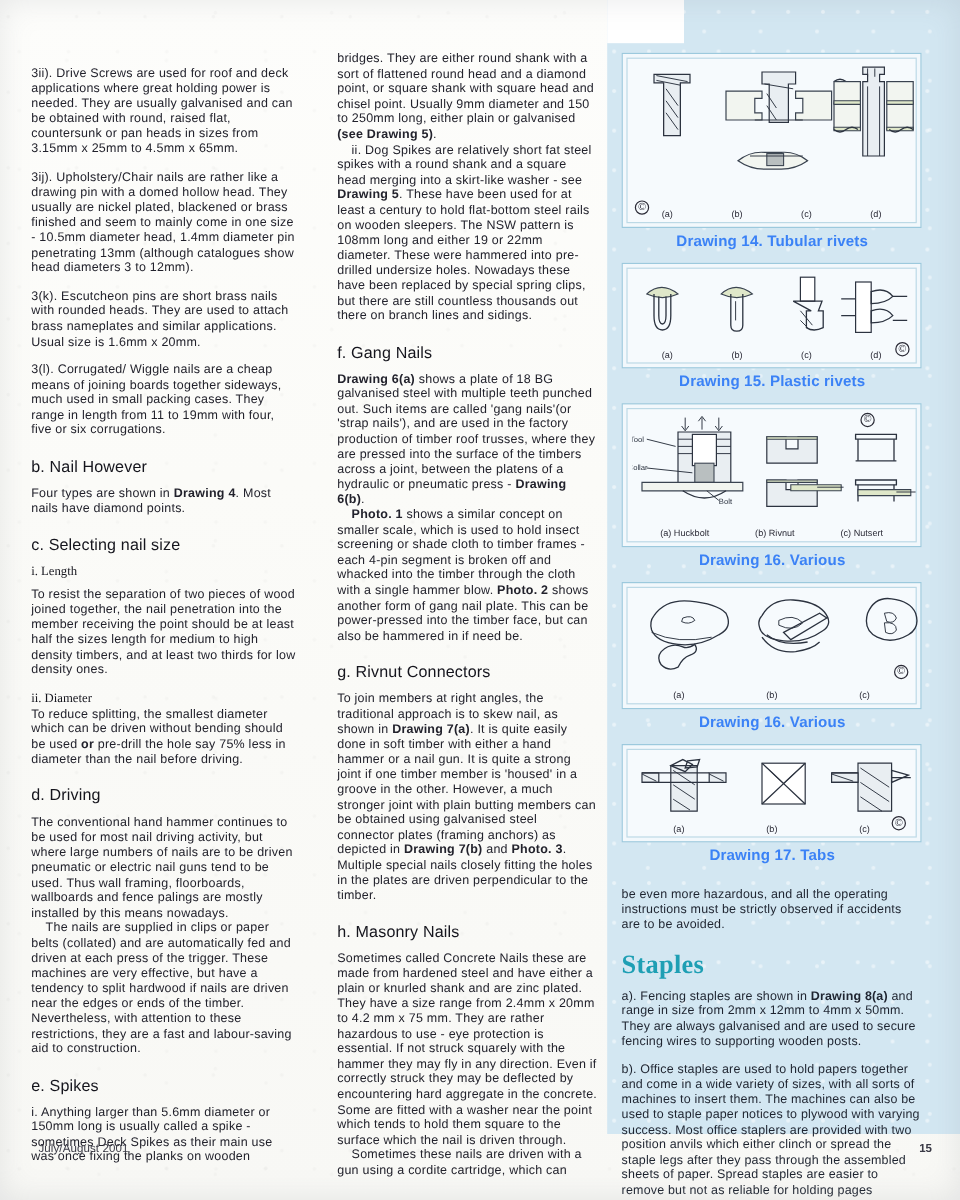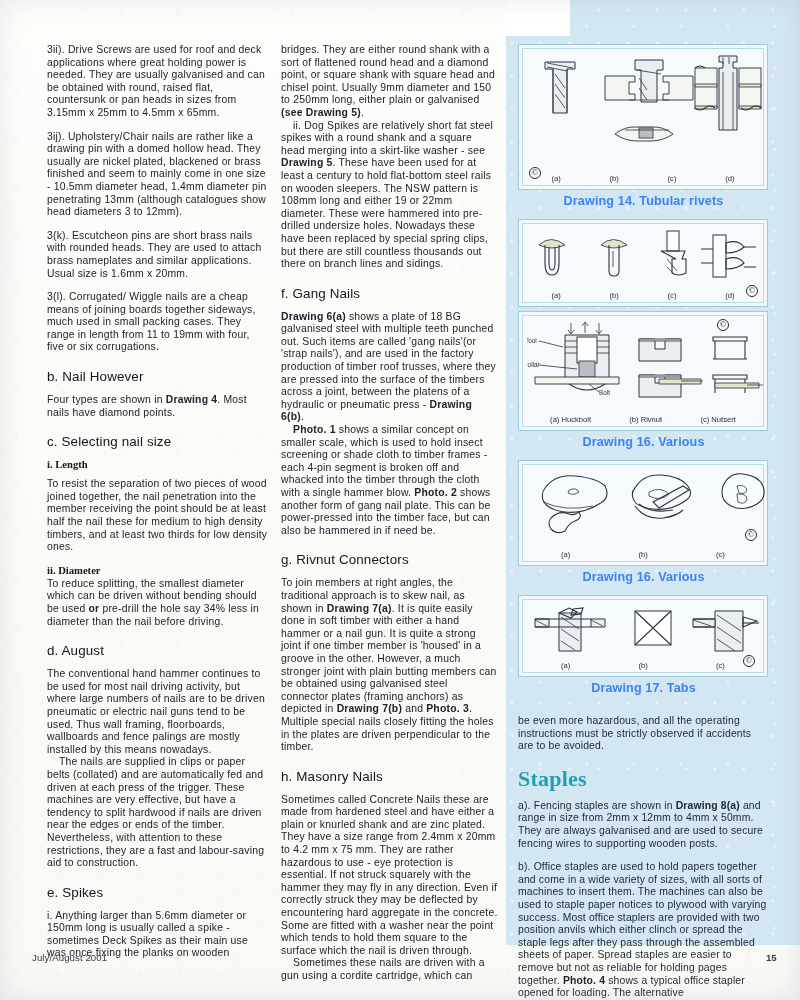--- a/index.html
+++ b/index.html
@@ -41,21 +41,21 @@
     background-size:29px 33px,47px 41px;
   }
   .panel-notch{
     position:absolute;left:506px;top:0;width:64px;height:36px;background:#ffffff;
   }
 
   .content{position:absolute;inset:0;}
 
   
   .col{position:absolute;top:44px;}
-  .col1{left:47px;width:222px;}
+  .col1{left:26px;width:222px;margin-top:12px;}
   .col2{left:281px;width:217px;}
   .col3{left:518px;width:250px;}
 
   p{margin:0 0 11px 0;}
   .col1 p,.col2 p{
     font-size:10.4px;line-height:12.6px;
     text-align:left;
     color:#22222c;
     letter-spacing:.02em;
   }
@@ -65,21 +65,21 @@
   h3{
     margin:15px 0 10px 0;
     font-size:13.4px;line-height:15px;
     font-weight:normal;
     letter-spacing:.01em;
     color:#15151d;
   }
   h4{
     margin:10px 0 7px 0;
     font-size:10.6px;line-height:12px;
-    font-weight:bold;
+    font-weight:normal;
     font-family:"Liberation Serif", serif;
     color:#15151d;
   }
   h4.nogap{margin-bottom:1px;}
   b{font-weight:bold;}
 
   
   .staples-head{
     margin:14px 0 9px 0;
     font-family:"Liberation Serif", serif;
@@ -171,26 +171,26 @@
     <p>3ii). Drive Screws are used for roof and deck applications where great holding power is needed. They are usually galvanised and can be obtained with round, raised flat, countersunk or pan heads in sizes from 3.15mm x 25mm to 4.5mm x 65mm.</p>
     <p>3ij). Upholstery/Chair nails are rather like a drawing pin with a domed hollow head. They usually are nickel plated, blackened or brass finished and seem to mainly come in one size - 10.5mm diameter head, 1.4mm diameter pin penetrating 13mm (although catalogues show head diameters 3 to 12mm).</p>
     <p>3(k). Escutcheon pins are short brass nails with rounded heads. They are used to attach brass nameplates and similar applications. Usual size is 1.6mm x 20mm.</p>
     <p>3(l). Corrugated/ Wiggle nails are a cheap means of joining boards together sideways, much used in small packing cases. They range in length from 11 to 19mm with four, five or six corrugations.</p>
 
     <h3>b. Nail However</h3>
     <p><span>Four types are shown in </span><b>Drawing 4</b><span>. Most nails have diamond points.</span></p>
 
     <h3>c. Selecting nail size</h3>
     <h4>i. Length</h4>
-    <p>To resist the separation of two pieces of wood joined together, the nail penetration into the member receiving the point should be at least half the nail these for medium to high density timbers, and at least two thirds for low density ones.</p>
+    <p>To resist the separation of two pieces of wood joined together, the nail penetration into the member receiving the point should be at least half the sizes length for medium to high density timbers, and at least two thirds for low density ones.</p>
 
     <h4 class="nogap">ii. Diameter</h4>
-    <p><span>To reduce splitting, the smallest diameter which can be driven without bending should be used </span><b>or</b><span> pre-drill the hole say 34% less in diameter than the nail before driving.</span></p>
-
-    <h3>d. August</h3>
+    <p><span>To reduce splitting, the smallest diameter which can be driven without bending should be used </span><b>or</b><span> pre-drill the hole say 75% less in diameter than the nail before driving.</span></p>
+
+    <h3>d. Driving</h3>
     <p class="tight">The conventional hand hammer continues to be used for most nail driving activity, but where large numbers of nails are to be driven pneumatic or electric nail guns tend to be used. Thus wall framing, floorboards, wallboards and fence palings are mostly installed by this means nowadays.</p>
     <p class="indent">The nails are supplied in clips or paper belts (collated) and are automatically fed and driven at each press of the trigger. These machines are very effective, but have a tendency to split hardwood if nails are driven near the edges or ends of the timber. Nevertheless, with attention to these restrictions, they are a fast and labour-saving aid to construction.</p>
 
     <h3>e. Spikes</h3>
     <p>i. Anything larger than 5.6mm diameter or 150mm long is usually called a spike - sometimes Deck Spikes as their main use was once fixing the planks on wooden</p>
   </div>
 
   <div class="col col2">
 
     <p class="tight"><span>bridges. They are either round shank with a sort of flattened round head and a diamond point, or square shank with square head and chisel point. Usually 9mm diameter and 150 to 250mm long, either plain or galvanised </span><b>(see Drawing 5)</b><span>.</span></p>
@@ -293,20 +293,21 @@
         </svg>
         <div class="subrow">
           <div class="sublbl">(a)</div>
           <div class="sublbl">(b)</div>
           <div class="sublbl">(c)</div>
           <div class="sublbl">(d)</div>
         </div>
         <span class="copy copy-abs" style="right:5px;bottom:5px;">©</span>
       </div>
     </div>
+    <div class="fig-cap">Drawing 15. Plastic rivets</div>
 
     <div class="fig">
       <div class="fig-inner">
         <svg width="238" height="92" viewBox="0 0 238 92">
 
           <g class="ln-t">
             <path d="M44 2 v10 M41 9 l3 4 l3 -4"></path>
             <path d="M58 12 v-10 M55 5 l3 -4 l3 4"></path>
             <path d="M72 2 v10 M69 9 l3 4 l3 -4"></path>
           </g>

